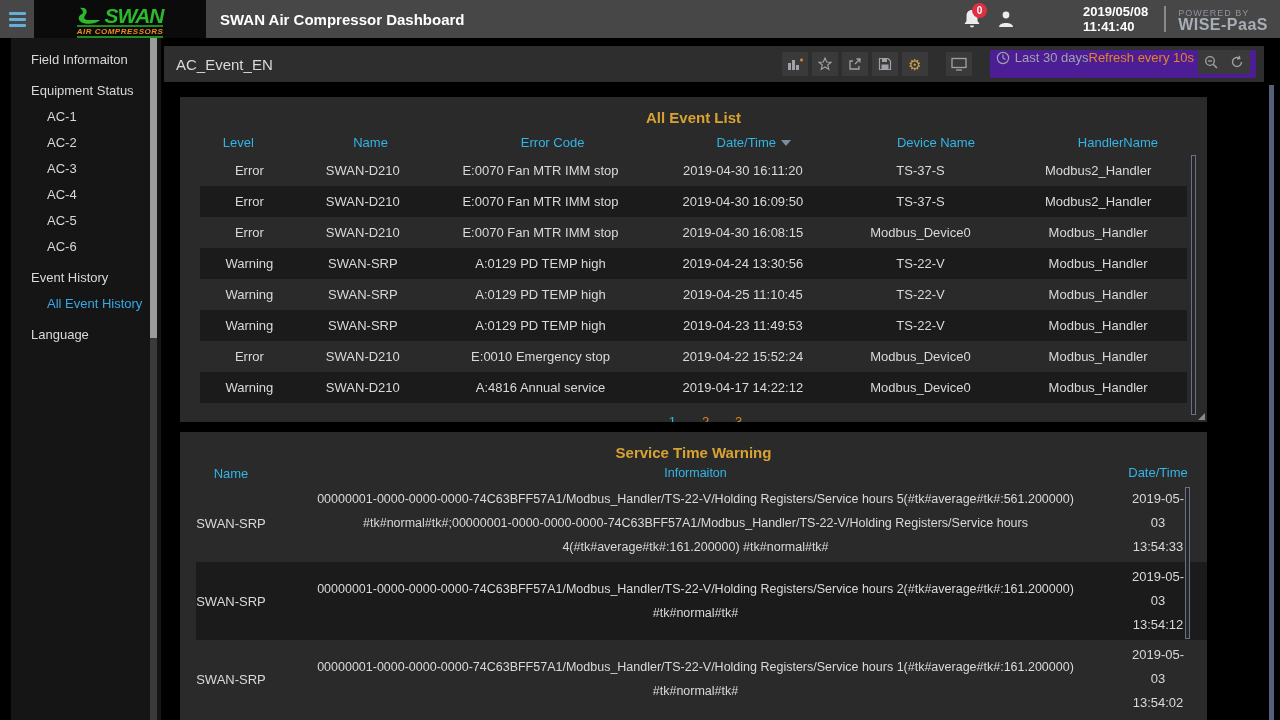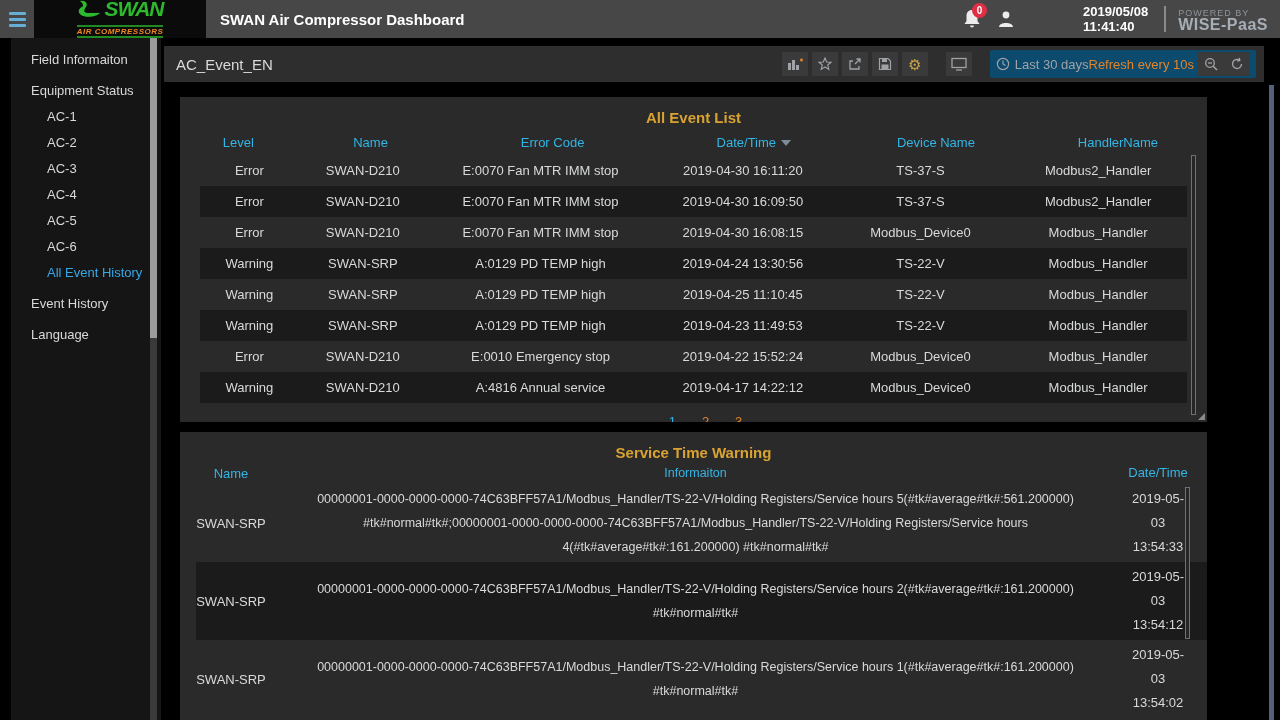--- a/index.html
+++ b/index.html
@@ -7,21 +7,21 @@
     font-family:"Liberation Sans", sans-serif; }
   .app { position:relative; width:1280px; height:720px; background:#000; }
 
   
   .topbar { position:absolute; left:0; top:0; width:1280px; height:38px;
     background:#474747; display:flex; align-items:center; z-index:5; }
   .hamburger { width:34px; height:38px; display:flex; flex-direction:column;
     justify-content:center; gap:3px; padding-left:9px; cursor:pointer; }
   .hamburger span { display:block; width:17px; height:3px; background:#64aed8; border-radius:1px; }
   .logo { width:172px; height:38px; background:#0b0b0b; display:flex; align-items:center;
-    justify-content:space-between; flex-direction:column; overflow:hidden; }
+    justify-content:flex-end; flex-direction:column; overflow:hidden; }
   .logo-row { display:flex; align-items:center; gap:2px; }
   .logo-swan-word { color:#2db92d; font-weight:bold; font-style:italic; font-size:21px;
     letter-spacing:-1px; line-height:18px; }
   .logo-sub { color:#f08a24; font-style:italic; font-weight:bold; font-size:8px;
     letter-spacing:0.5px; border-top:2px solid #1f8a1f; border-bottom:2px solid #1f8a1f;
     line-height:9px; }
   .topbar-title { color:#fff; font-size:15px; font-weight:bold; margin-left:14px; flex:0 0 auto; }
   .topbar-right { margin-left:auto; display:flex; align-items:center; padding-right:12px; }
   .icon-btn { position:relative; width:34px; height:38px; display:flex; align-items:center;
     justify-content:center; cursor:pointer; }
@@ -48,21 +48,21 @@
 
   
   .toolbar { position:absolute; left:164px; top:46px; width:1100px; height:36px; background:#2e2e2e;
     display:flex; align-items:center; padding:0 8px 0 12px; }
   .toolbar-title { color:#d8d9da; font-size:15px; }
   .toolbar-right { margin-left:auto; display:flex; align-items:center; gap:4px; }
   .tb-btn { width:26px; height:24px; background:#3a3a3a; display:flex; align-items:center;
     justify-content:center; cursor:pointer; border-radius:1px; }
   .tb-btn.lone { margin-left:14px; margin-right:14px; }
   .tb-gear { color:#c9a24a; font-size:15px; line-height:15px; }
-  .timebox { display:flex; align-items:center; background:#0c4a6e; height:28px; padding:0 6px;
+  .timebox { display:flex; align-items:flex-start; background:#4c1d95; height:28px; padding:0 6px;
     border-radius:2px; }
   .time-range { color:#9fa3a8; font-size:13px; display:flex; align-items:center; gap:5px; cursor:pointer; }
   .refresh-interval { color:#e2842a; font-size:13px; cursor:pointer; padding-right:4px; }
   .ticon { display:block; }
 
   
   .panel { position:absolute; left:180px; width:1027px; background:#2a2a2a; overflow:hidden; }
   .panel1 { top:97px; height:325px; }
   .panel2 { top:432px; height:300px; }
   .panel-title { text-align:center; color:#d9a332; font-size:15px; padding-top:12px; height:30px;
@@ -154,22 +154,22 @@
 
   <aside class="sidebar">
     <div class="side-item section">Field Informaiton</div>
     <div class="side-item section">Equipment Status</div>
     <div class="side-item sub">AC-1</div>
     <div class="side-item sub">AC-2</div>
     <div class="side-item sub">AC-3</div>
     <div class="side-item sub">AC-4</div>
     <div class="side-item sub">AC-5</div>
     <div class="side-item sub">AC-6</div>
+    <div class="side-item section">Event History</div>
     <div class="side-item sub active">All Event History</div>
-    <div class="side-item section">Event History</div>
     <div class="side-item section">Language</div>
   </aside>
   <div class="side-scroll-track">
     <div class="side-scroll-thumb"></div>
   </div>
 
   <div class="toolbar">
     <span class="toolbar-title">AC_Event_EN</span>
     <div class="toolbar-right">
       <div class="tb-btn">

